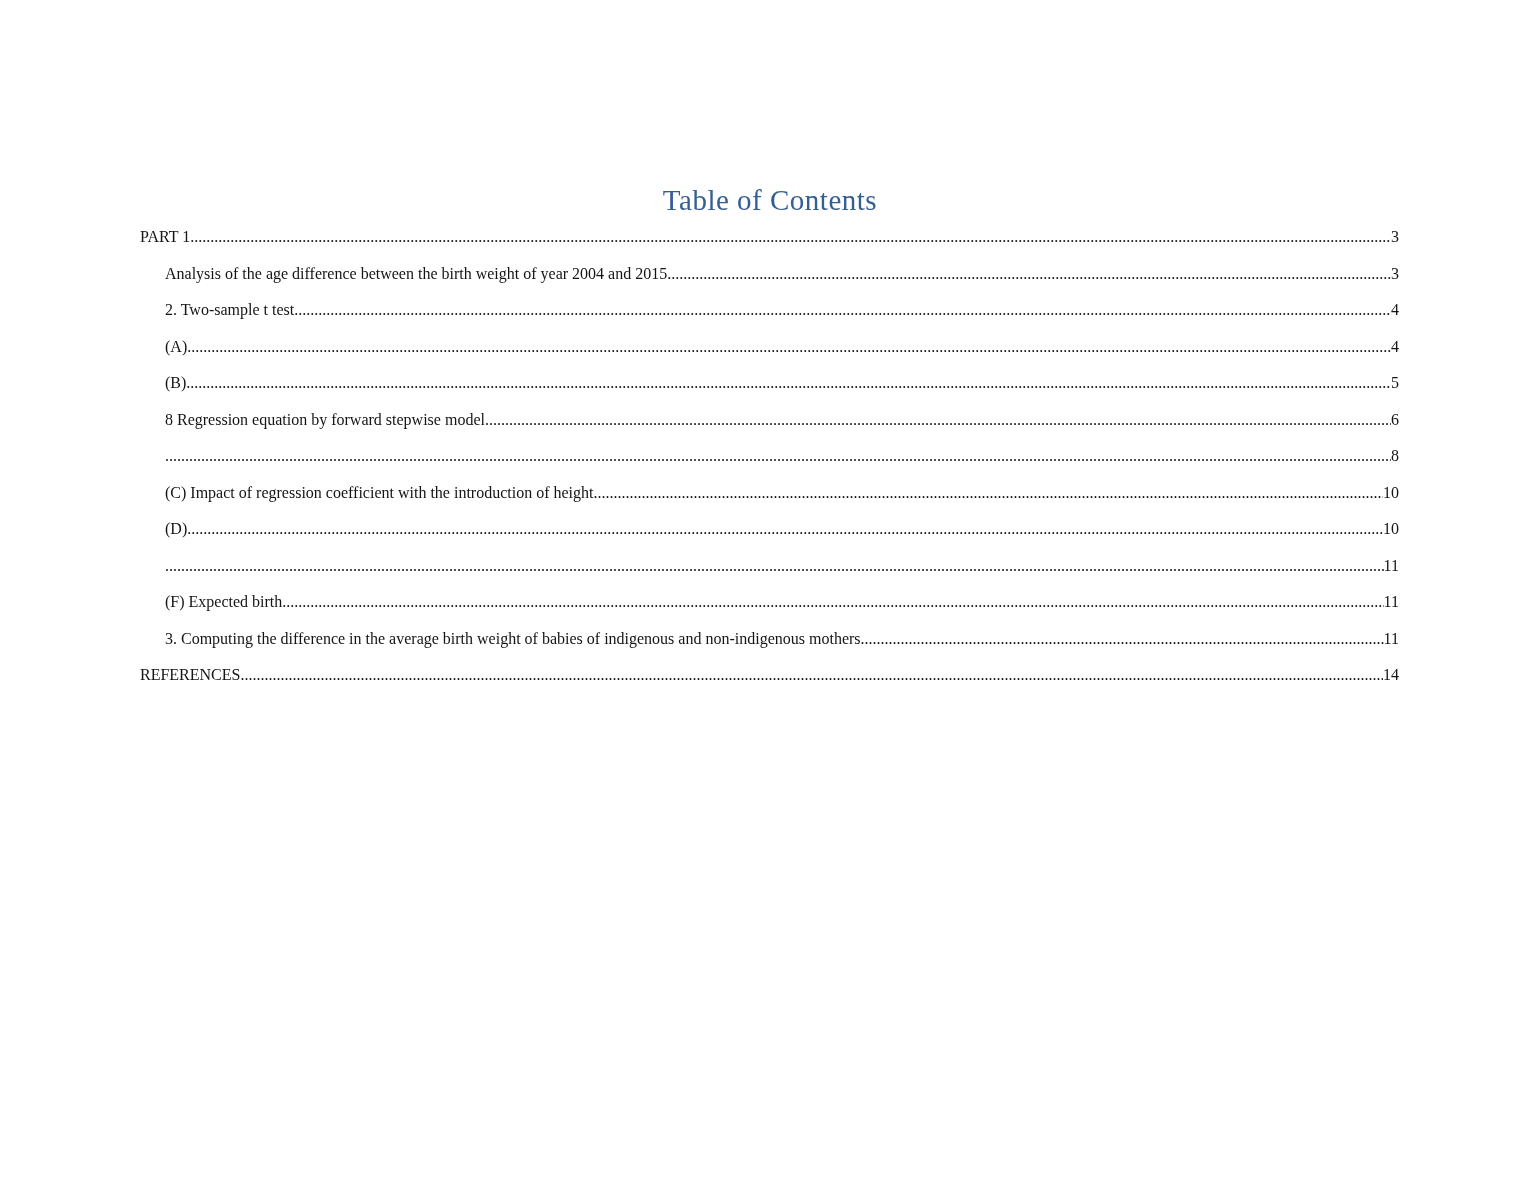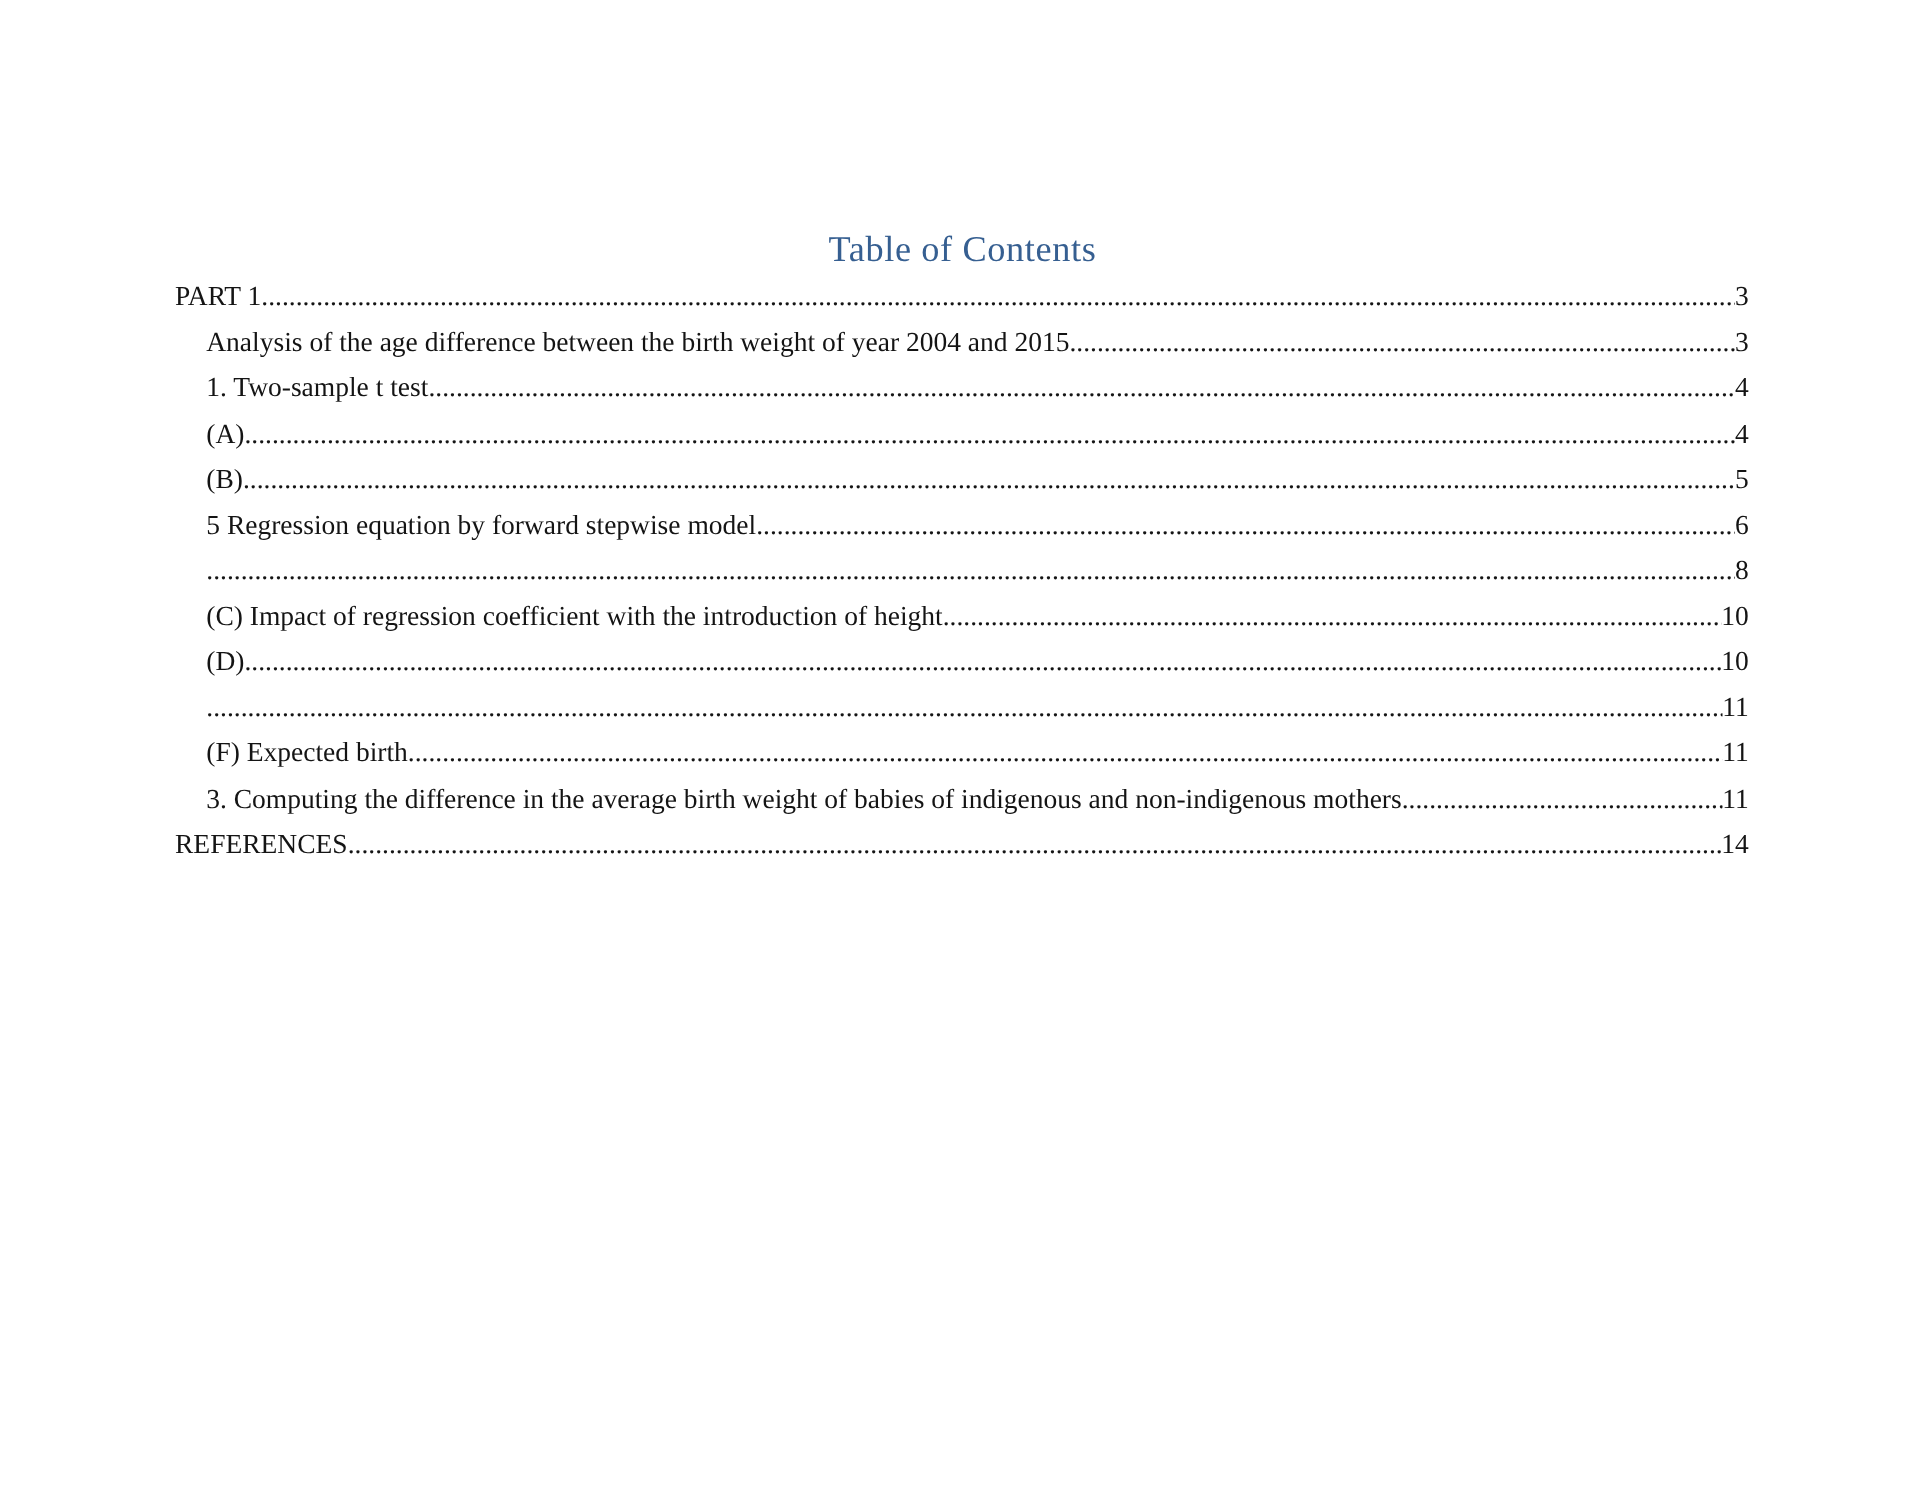--- a/index.html
+++ b/index.html
@@ -35,21 +35,21 @@
   }
   .toc-list {
     position: absolute;
     left: 140px;
     right: 141px;
     top: 219px;
   }
   .toc-row {
     display: flex;
     align-items: center;
-    font-size: 22px;
+    font-size: 16px;
     line-height: 36.5px;
     color: var(--text-color, #141414);
     cursor: default;
   }
   .toc-row.indent-1 {
     padding-left: 25px;
     font-family: Liberation Serif, serif;
   }
   .toc-label {
     flex: 0 0 auto;
@@ -81,36 +81,36 @@
     <span class="toc-label">PART 1</span>
     <span class="toc-leader"></span>
     <span class="toc-page">3</span>
   </div>
       <div class="toc-row indent-1">
     <span class="toc-label">Analysis of the age difference between the birth weight of year 2004 and 2015</span>
     <span class="toc-leader"></span>
     <span class="toc-page">3</span>
   </div>
       <div class="toc-row indent-1">
-    <span class="toc-label">1. Two-sample t test</span>
+    <span class="toc-label">2. Two-sample t test</span>
     <span class="toc-leader"></span>
     <span class="toc-page">4</span>
   </div>
       <div class="toc-row indent-1">
     <span class="toc-label">(A)</span>
     <span class="toc-leader"></span>
     <span class="toc-page">4</span>
   </div>
       <div class="toc-row indent-1">
     <span class="toc-label">(B)</span>
     <span class="toc-leader"></span>
     <span class="toc-page">5</span>
   </div>
       <div class="toc-row indent-1">
-    <span class="toc-label">5 Regression equation by forward stepwise model</span>
+    <span class="toc-label">8 Regression equation by forward stepwise model</span>
     <span class="toc-leader"></span>
     <span class="toc-page">6</span>
   </div>
       <div class="toc-row indent-1">
     <span class="toc-leader"></span>
     <span class="toc-page">8</span>
   </div>
       <div class="toc-row indent-1">
     <span class="toc-label">(C) Impact of regression coefficient with the introduction of height</span>
     <span class="toc-leader"></span>

